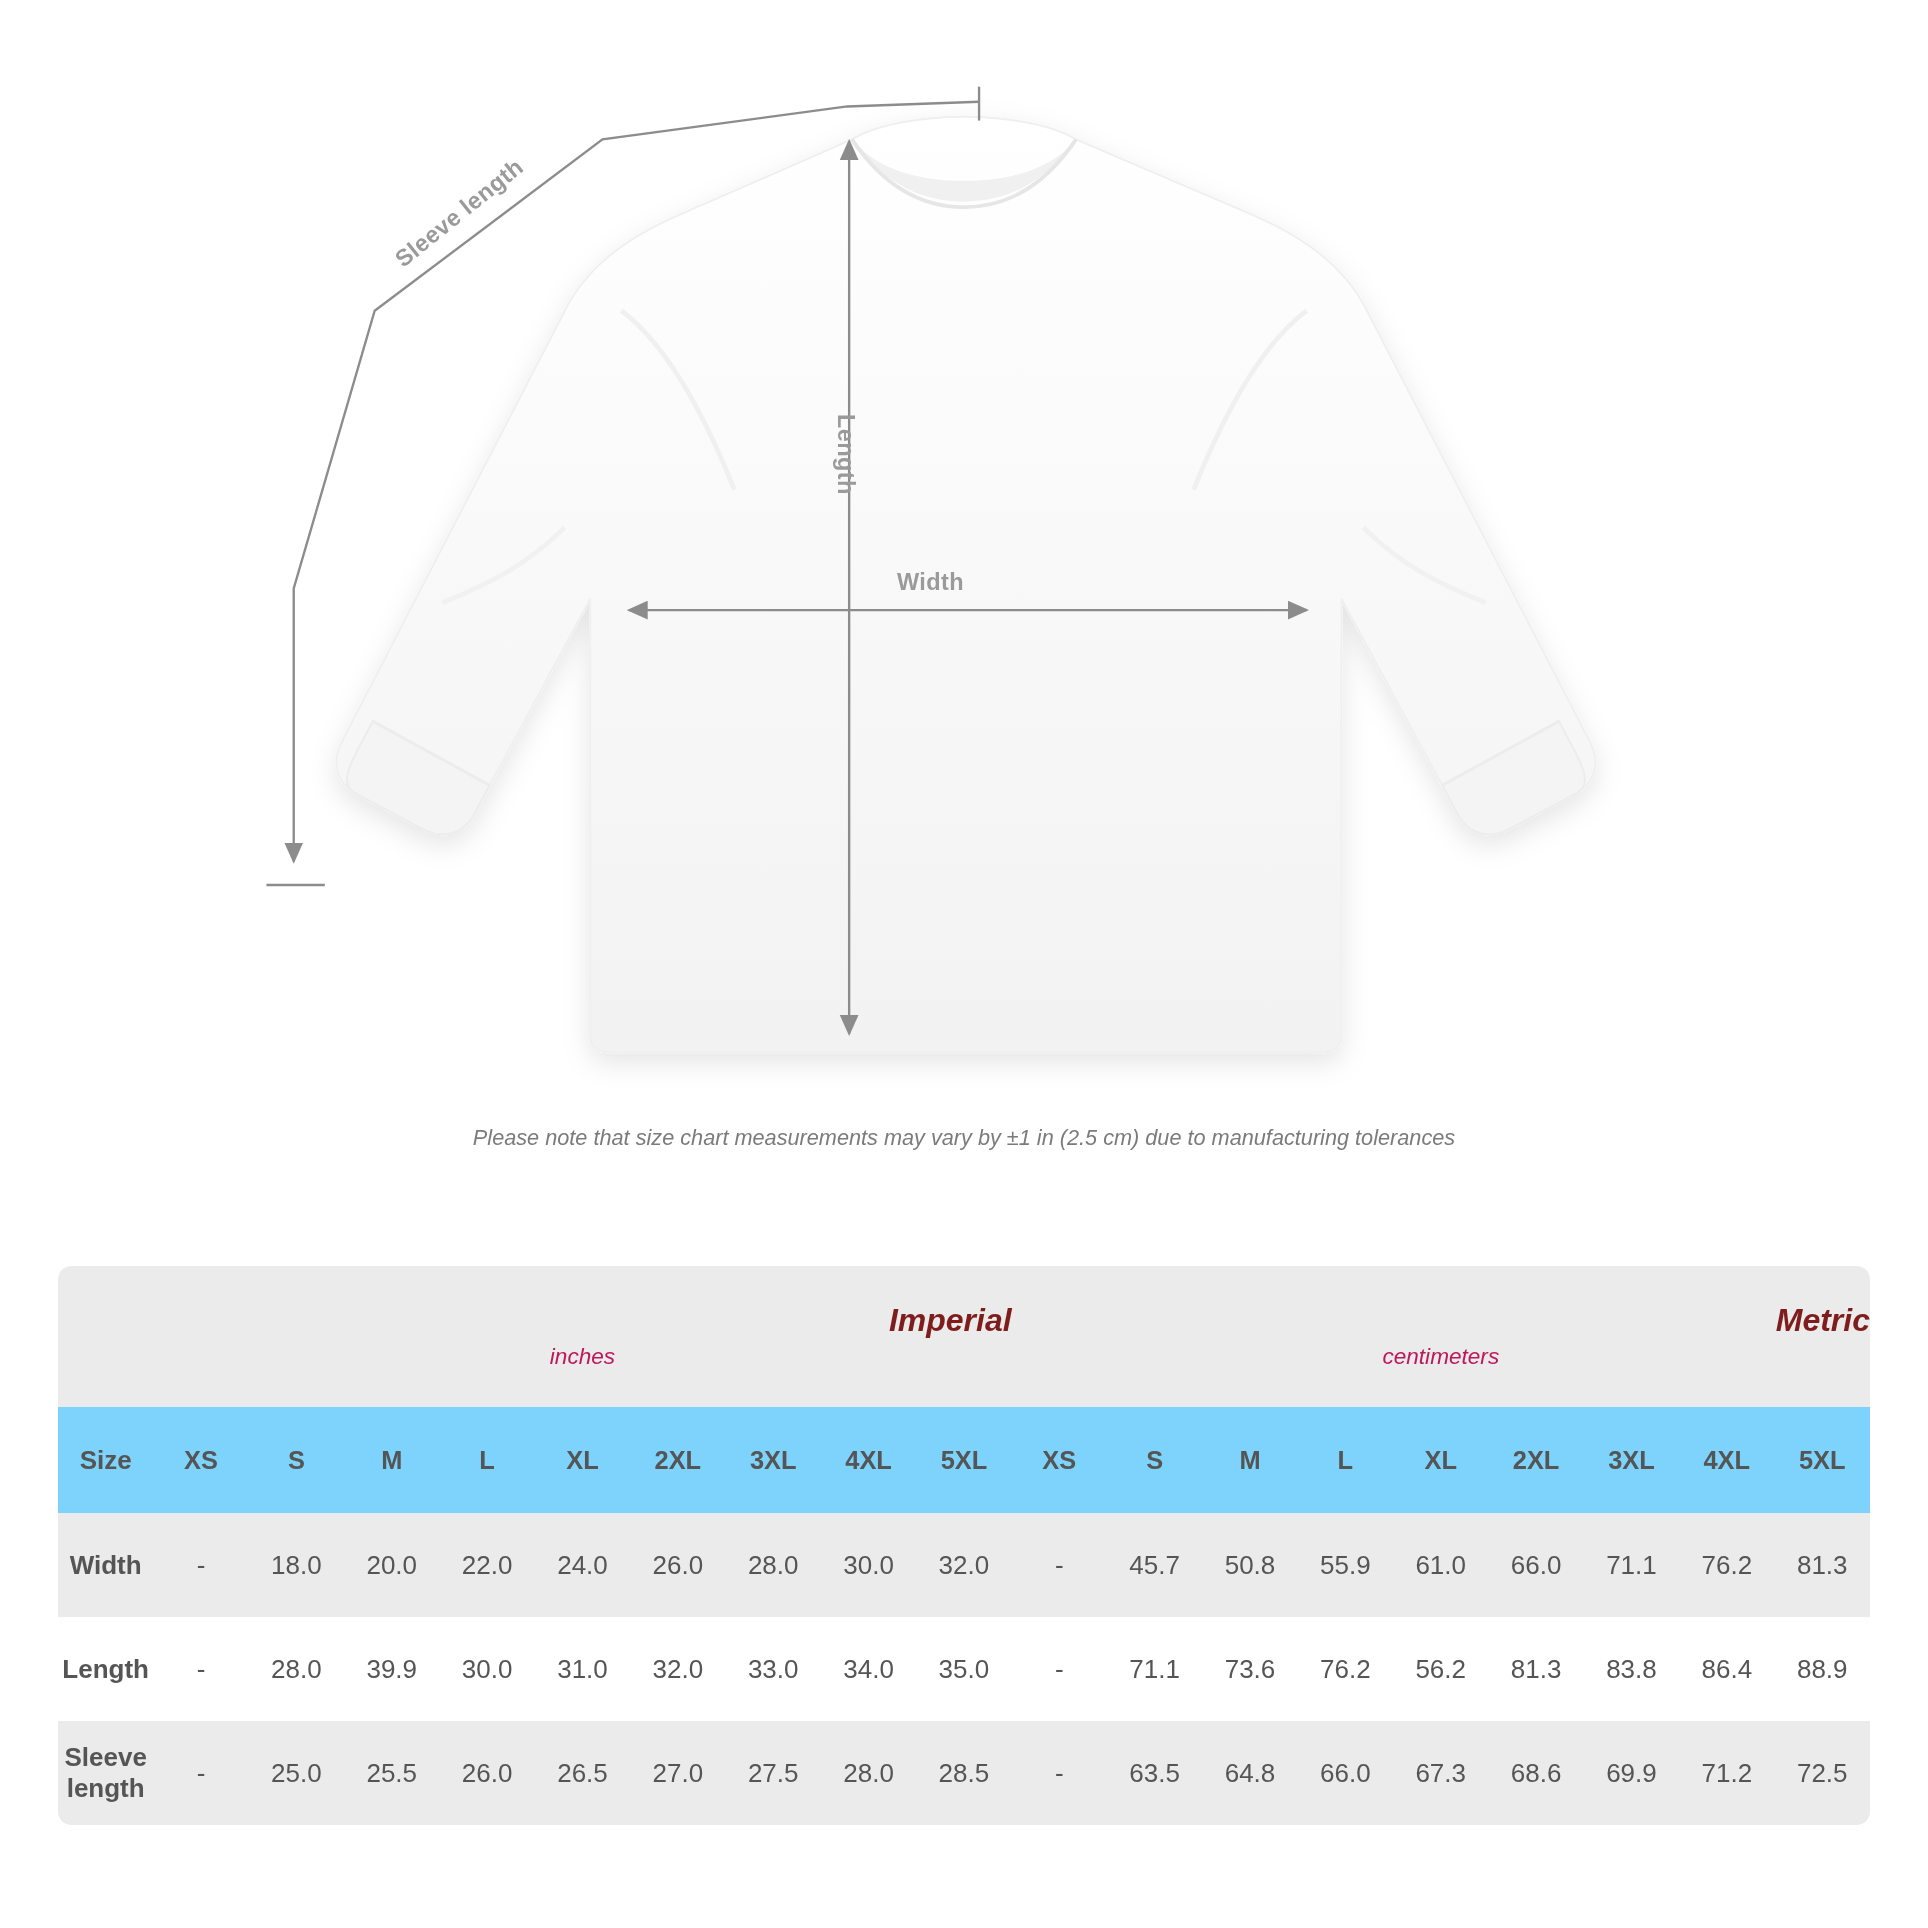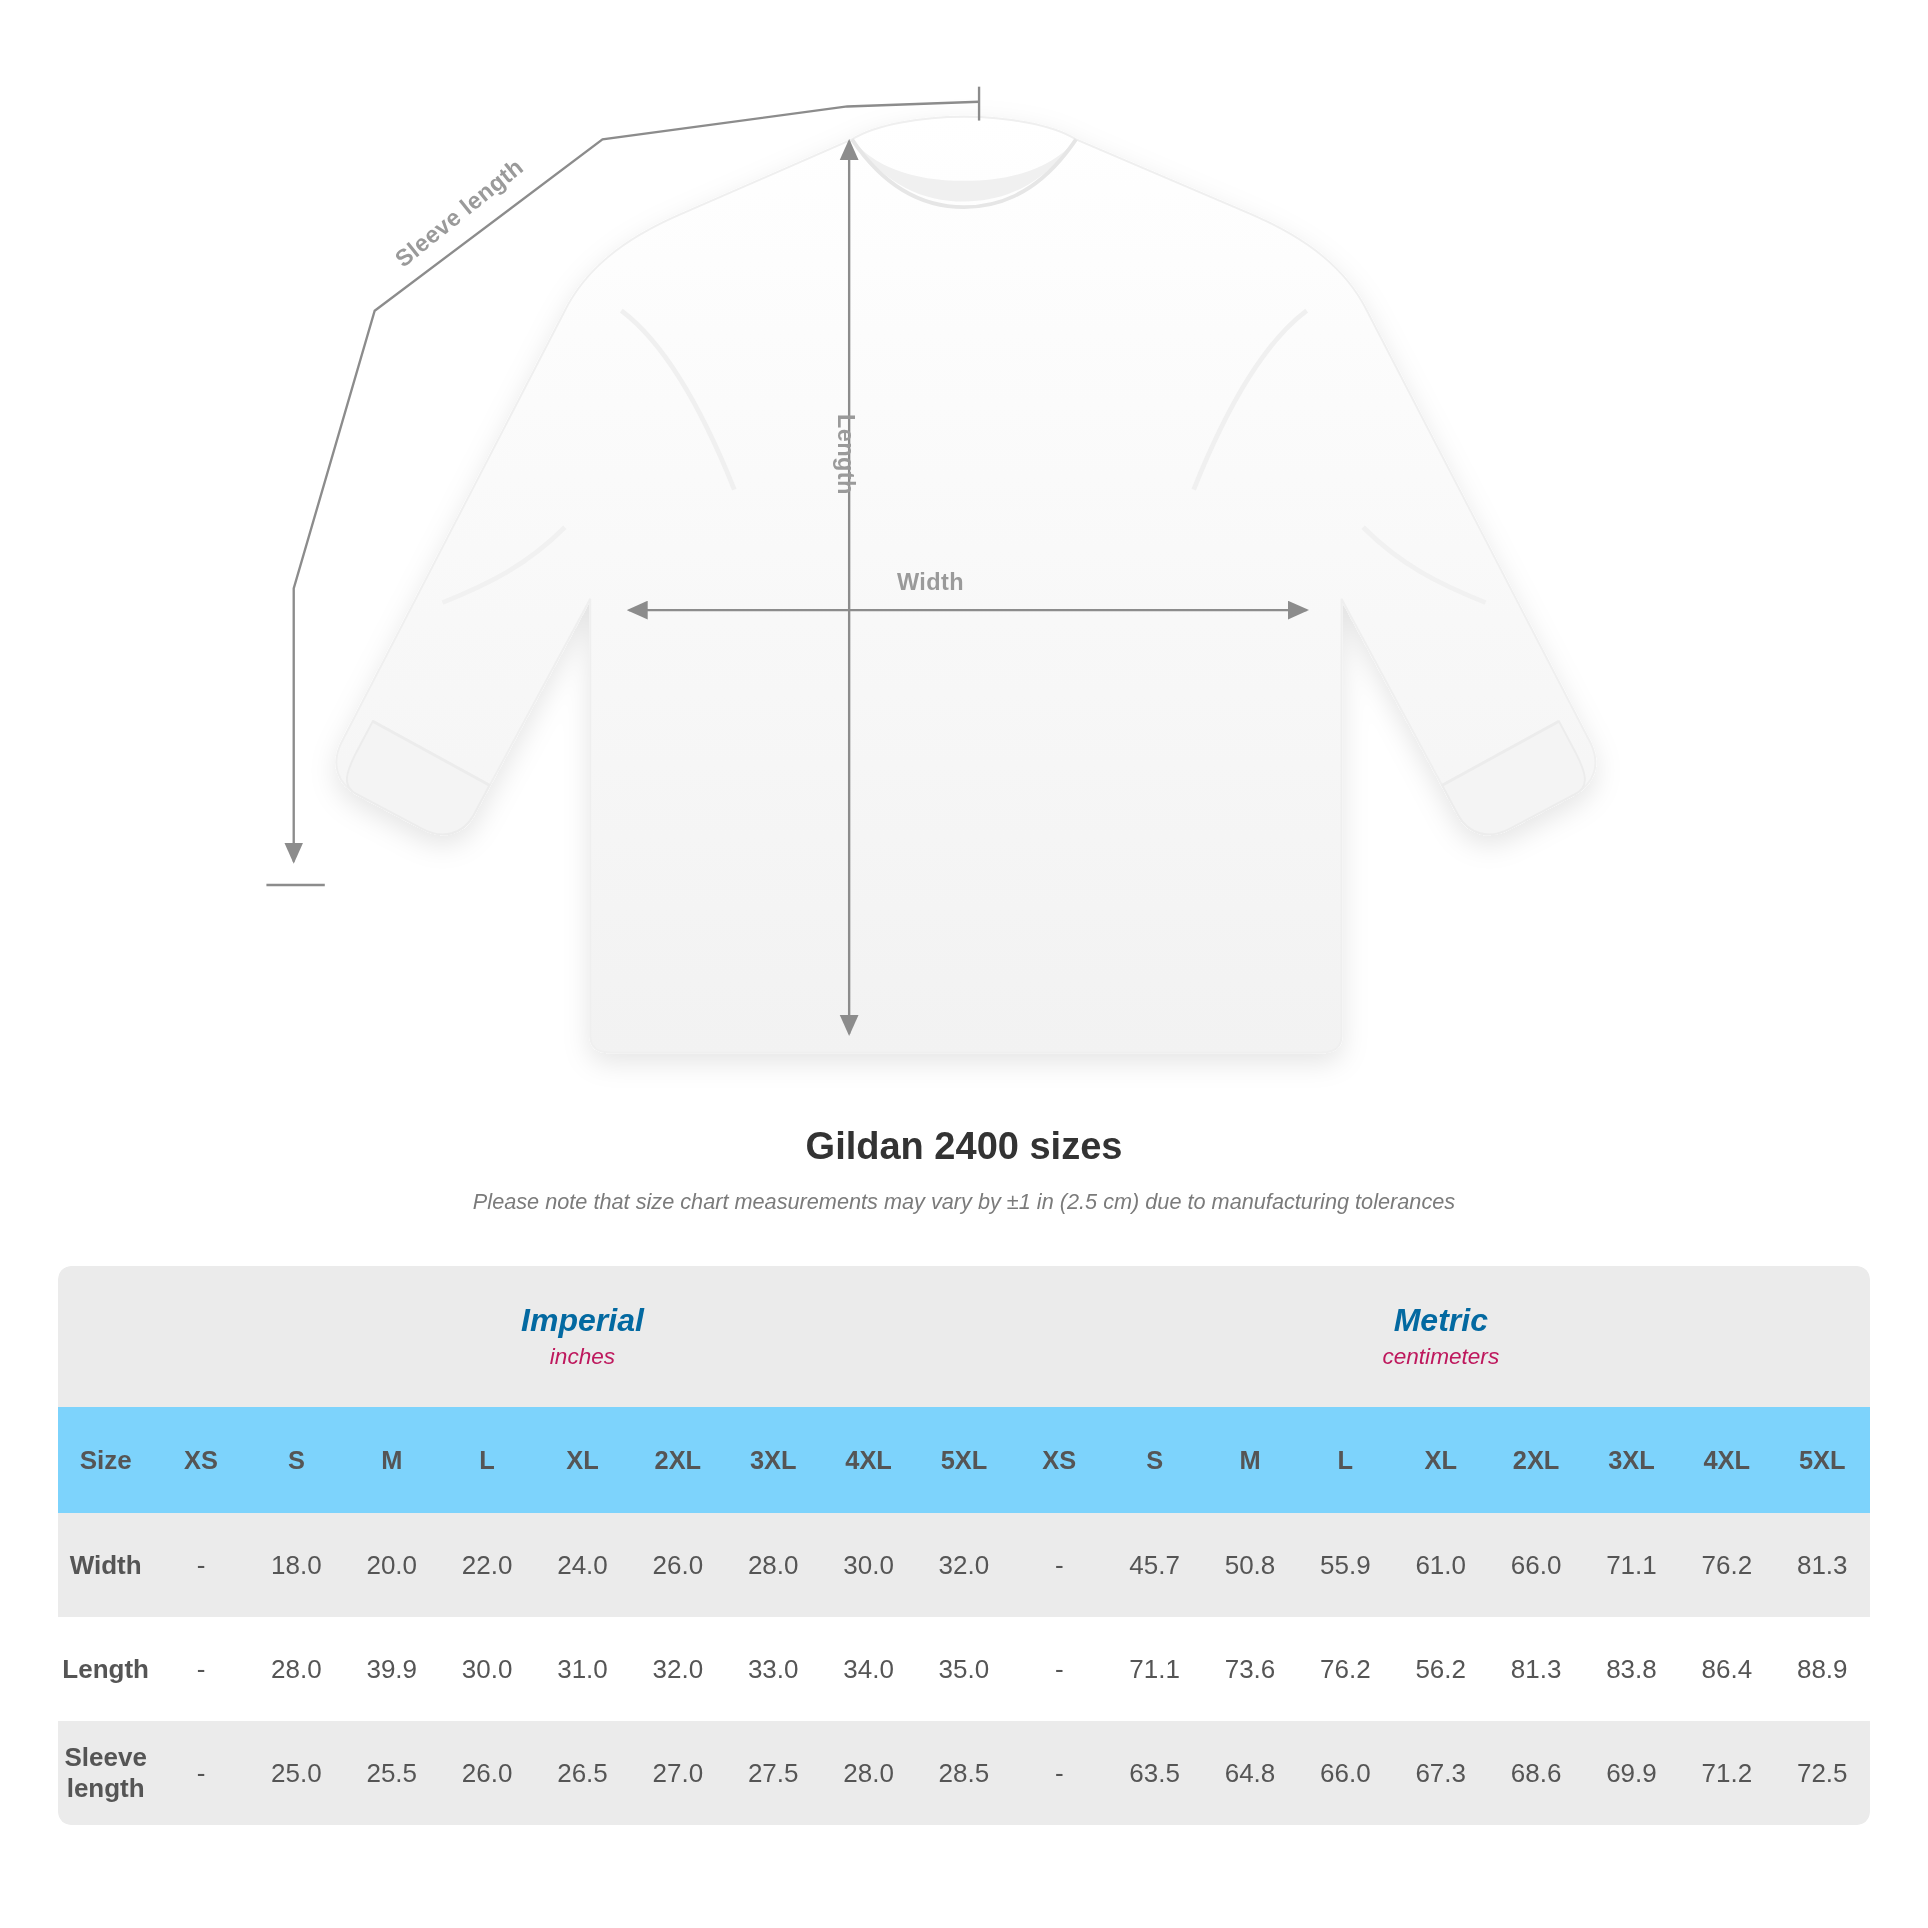--- a/index.html
+++ b/index.html
@@ -101,22 +101,23 @@
   
   .unit-row td {
     background: #ebebeb;
     height: 141px;
     padding: 0;
   }
   .unit-name {
     font-size: 32px;
     font-style: italic;
     font-weight: bold;
-    color: #0369a1;
+    color: #7f1d1d;
     line-height: 1.25;
+    text-align: right;
   }
   .unit-sub {
     font-size: 22.6px;
     font-style: italic;
     color: #be185d;
     line-height: 1.5;
   }
   .unit-row td.corner { background: #ebebeb; }
 
   
@@ -224,21 +225,20 @@
       <line x1="668" y1="648" x2="1388" y2="648" marker-start="url(#arrowStart)" marker-end="url(#arrowEnd)"></line>
     </g>
   </svg>
 
   <div class="dim-label" id="label-sleeve">Sleeve length</div>
   <div class="dim-label" id="label-length">Length</div>
   <div class="dim-label" id="label-width">Width</div>
 </div>
 
 <div class="title-block">
-  <h1 class="chart-title">Gildan 2400 sizes</h1>
   <p class="chart-subtitle">Please note that size chart measurements may vary by ±1 in (2.5 cm) due to manufacturing tolerances</p>
 </div>
 
 <div class="table-wrap">
   <table class="size-table">
     <tbody>
       <tr class="unit-row">
         <td class="corner"></td>
         <td colspan="9">
           <div class="unit-name">Imperial</div>

